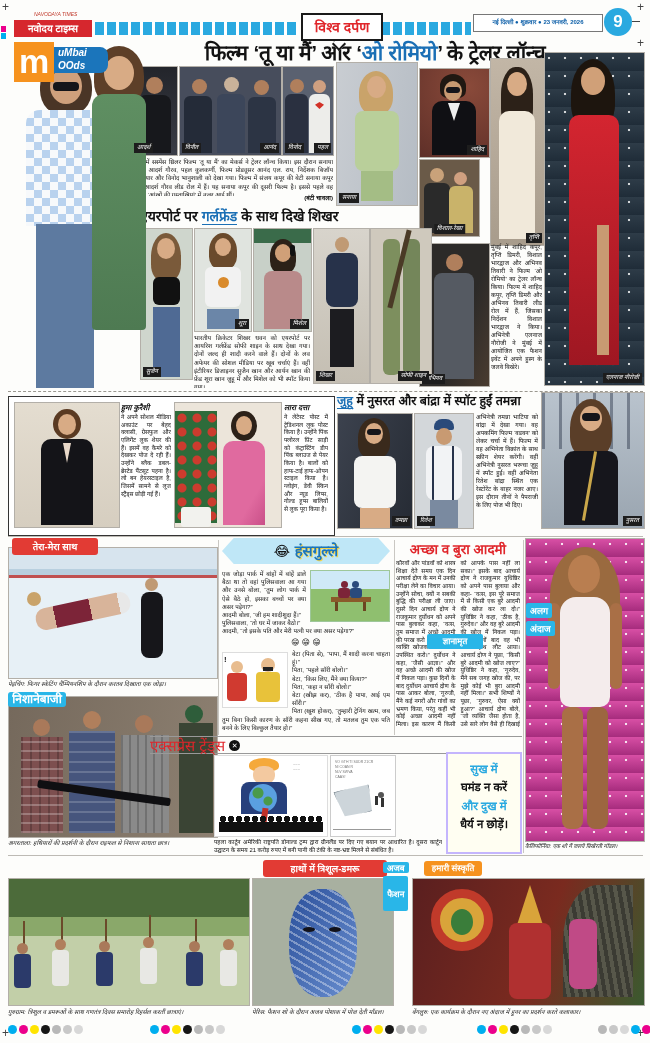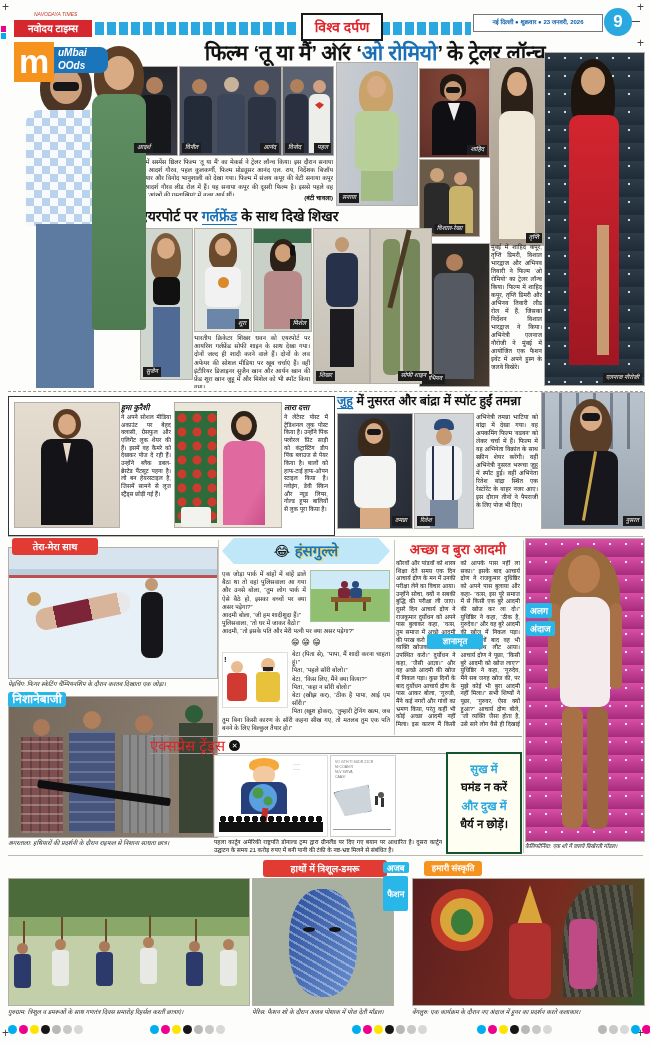--- a/index.html
+++ b/index.html
@@ -348,21 +348,21 @@
   </div>
   <div class="abs" style="left:330px;top:755px;width:64px;height:80px;background:#fff;border:1px solid #ccc;overflow:hidden;">
     <div class="abs" style="left:4px;top:4px;width:40px;height:16px;font-size:3.5px;color:#777;line-height:1.4;">VO GTH TI SUDR 21CR<br>NI COAN R<br>NLV  SWVA<br>CAAS!</div>
     <div class="abs" style="left:6px;top:30px;width:34px;height:28px;background:#cdd5da;border:1px solid #8a949c;transform:rotate(-18deg);clip-path:polygon(0 0,100% 12%,86% 100%,10% 88%);"></div>
     <div class="abs" style="left:44px;top:40px;width:3px;height:9px;background:#333;"></div>
     <div class="abs" style="left:50px;top:42px;width:3px;height:9px;background:#333;"></div>
     <div class="abs" style="left:47px;top:36px;width:6px;height:6px;border-radius:50%;background:#555;"></div>
     <div class="abs" style="left:2px;bottom:6px;width:58px;height:1px;background:#999;"></div>
   </div>
   <div class="bodytxt" style="left:214px;top:839px;width:228px;height:16px;font-size:5.9px;">पहला कार्टून अमेरिकी राष्ट्रपति डोनाल्ड ट्रम्प द्वारा ग्रीनलैंड पर दिए गए बयान पर आधारित है। दूसरा कार्टून उद्घाटन के समय 21 करोड़ रुपए में बनी पानी की टंकी के नष्ट-भ्रष्ट मिलने से संबंधित है।</div>
-  <div class="abs" style="left:446px;top:752px;width:76px;height:102px;border:2px solid #14532d;background:#fffef2;text-align:center;padding-top:6px;box-sizing:border-box;">
+  <div class="abs" style="left:446px;top:752px;width:76px;height:102px;border:2px solid #c4b5fd;background:#fffef2;text-align:center;padding-top:6px;box-sizing:border-box;">
     <div style="font-size:11.5px;font-weight:bold;color:#2aa9e0;line-height:1.6;">सुख में</div>
     <div style="font-size:11.5px;font-weight:bold;color:#111;line-height:1.6;">घमंड न करें</div>
     <div style="font-size:11.5px;font-weight:bold;color:#2aa9e0;line-height:1.6;">और दुख में</div>
     <div style="font-size:11.5px;font-weight:bold;color:#111;line-height:1.6;">धैर्य न छोड़ें।</div>
   </div>
 
   <div class="hline" style="left:8px;top:855px;width:635px;"></div>
 
   <div class="lbl red-lbl" style="left:227px;top:860px;width:124px;height:17px;font-size:9.5px;line-height:17px;margin-left:36px;">हाथों में त्रिशूल-डमरू</div>
   <div class="abs" style="left:383px;top:857px;z-index:7;text-align:center;">

